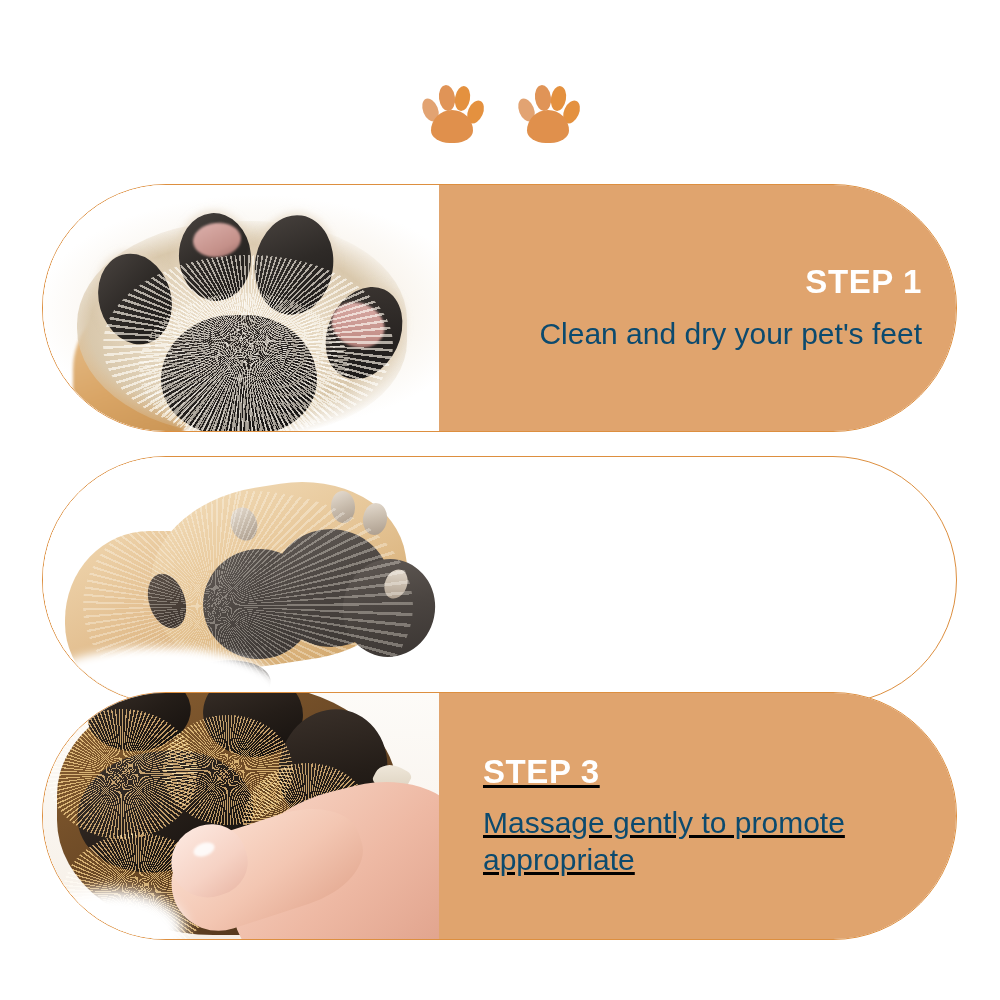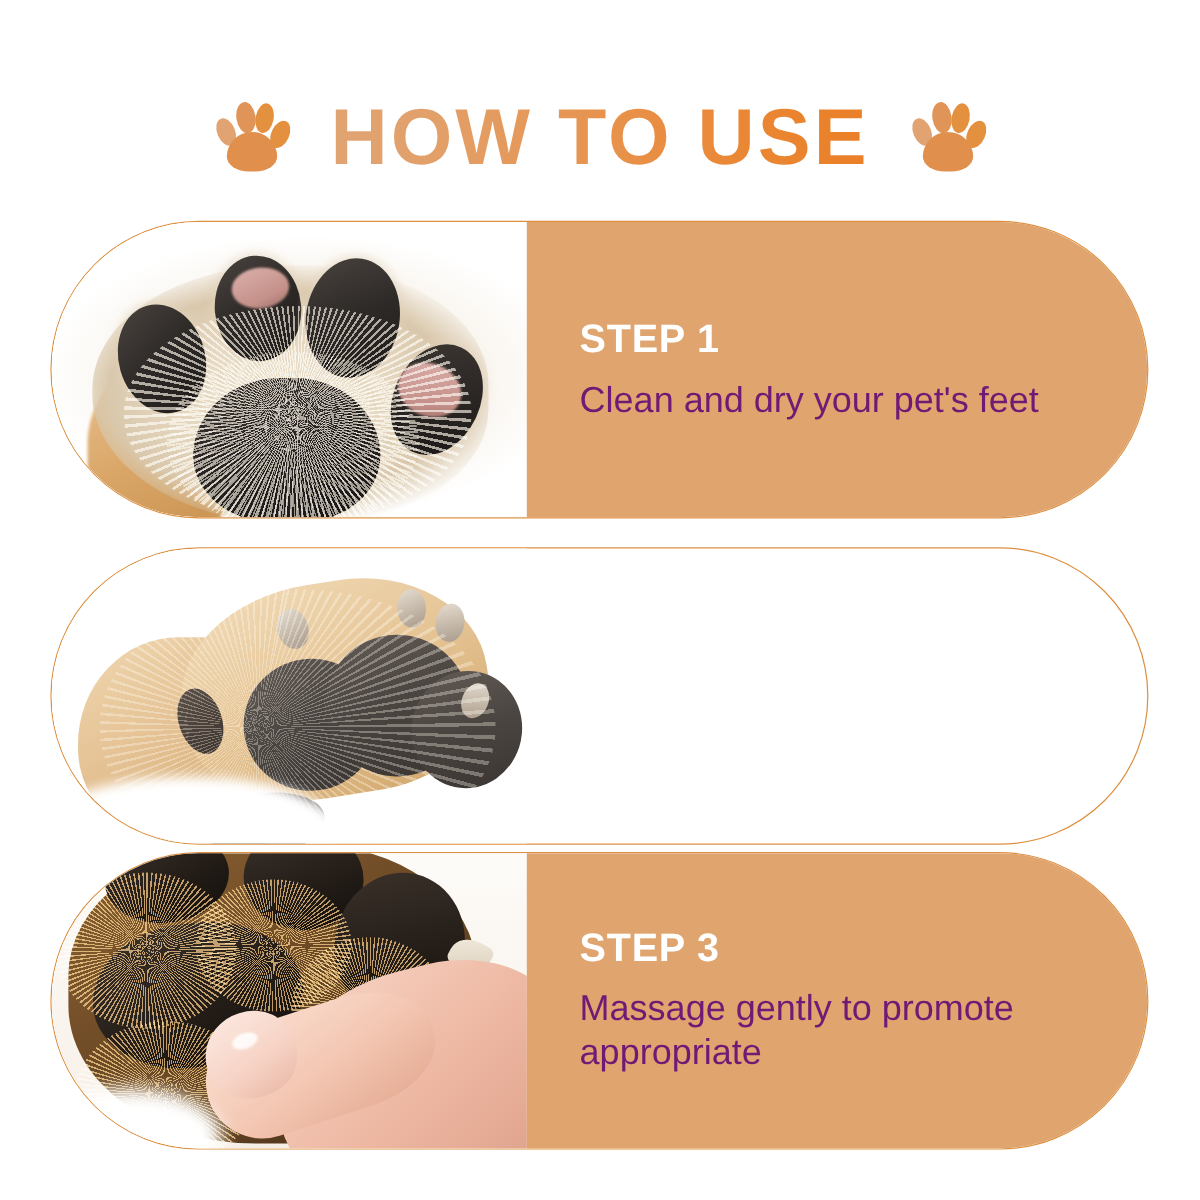--- a/index.html
+++ b/index.html
@@ -72,23 +72,23 @@
     position: absolute;
     left: 42px;
     width: 915px;
     height: 248px;
     border: 1.4px solid #dd8f3f;
     border-radius: 124px;
     overflow: hidden;
     display: flex;
     background: #ffffff;
   }
-  #card1 { top: 184px; }
+  #card1 { top: 184px; text-align: right; }
   #card2 { top: 456px; }
-  #card3 { top: 710px; }
+  #card3 { top: 692px; text-decoration: underline; }
 
   .photo {
     position: relative;
     width: 396px;
     height: 100%;
     flex: 0 0 396px;
     background: #ffffff;
     overflow: hidden;
   }
 
@@ -105,21 +105,21 @@
 
   .step-title {
     color: #ffffff;
     font-size: 33px;
     font-weight: 700;
     letter-spacing: 0.6px;
     line-height: 1.1;
     margin-bottom: 14px;
   }
   .step-desc {
-    color: #701a75;
+    color: #0c4a6e;
     font-size: 30px;
     font-weight: 400;
     line-height: 1.24;
     max-width: 470px;
   }
   #card2 .step-desc { max-width: 476px; }
 
   
   .p1-bg {
     position: absolute; inset: 0;
@@ -334,21 +334,20 @@
   <div class="title-row">
 
     <div class="paw">
       <span class="toe1"></span>
       <span class="toe2"></span>
       <span class="toe3"></span>
       <span class="toe4"></span>
       <span class="pad"></span>
     </div>
 
-    <div class="title-text">HOW TO USE</div>
 
     <div class="paw">
       <span class="toe1"></span>
       <span class="toe2"></span>
       <span class="toe3"></span>
       <span class="toe4"></span>
       <span class="pad"></span>
     </div>
   </div>
 

